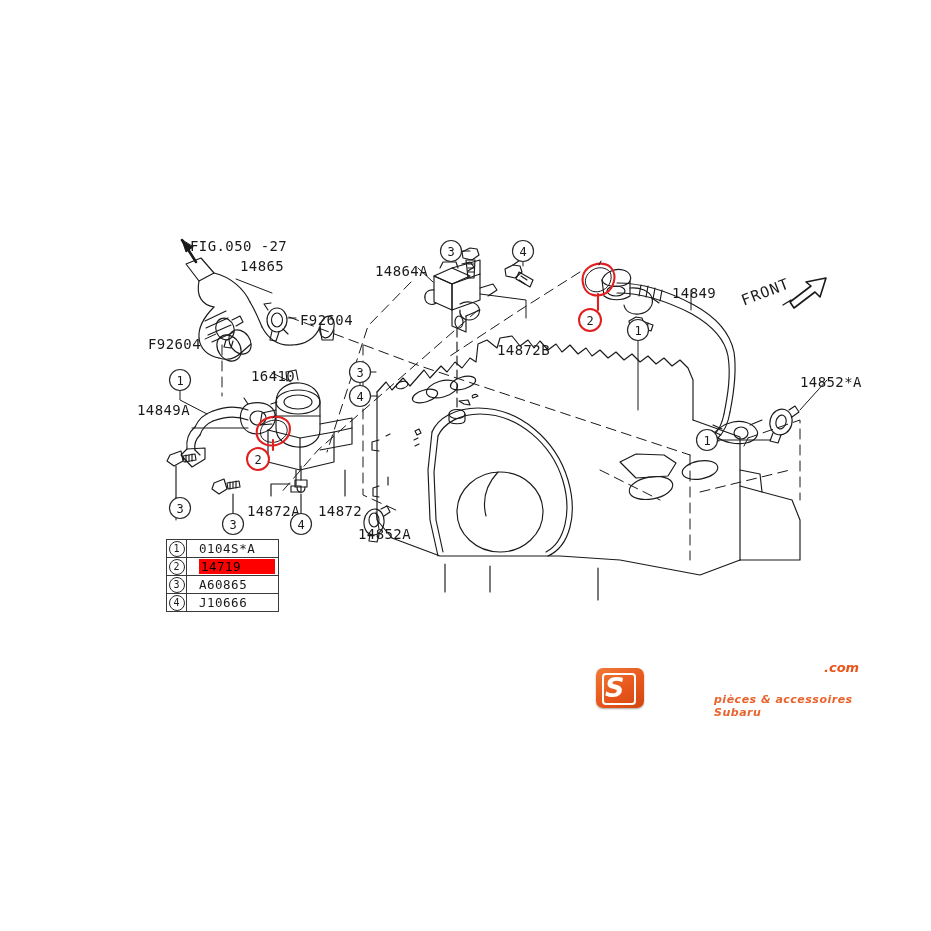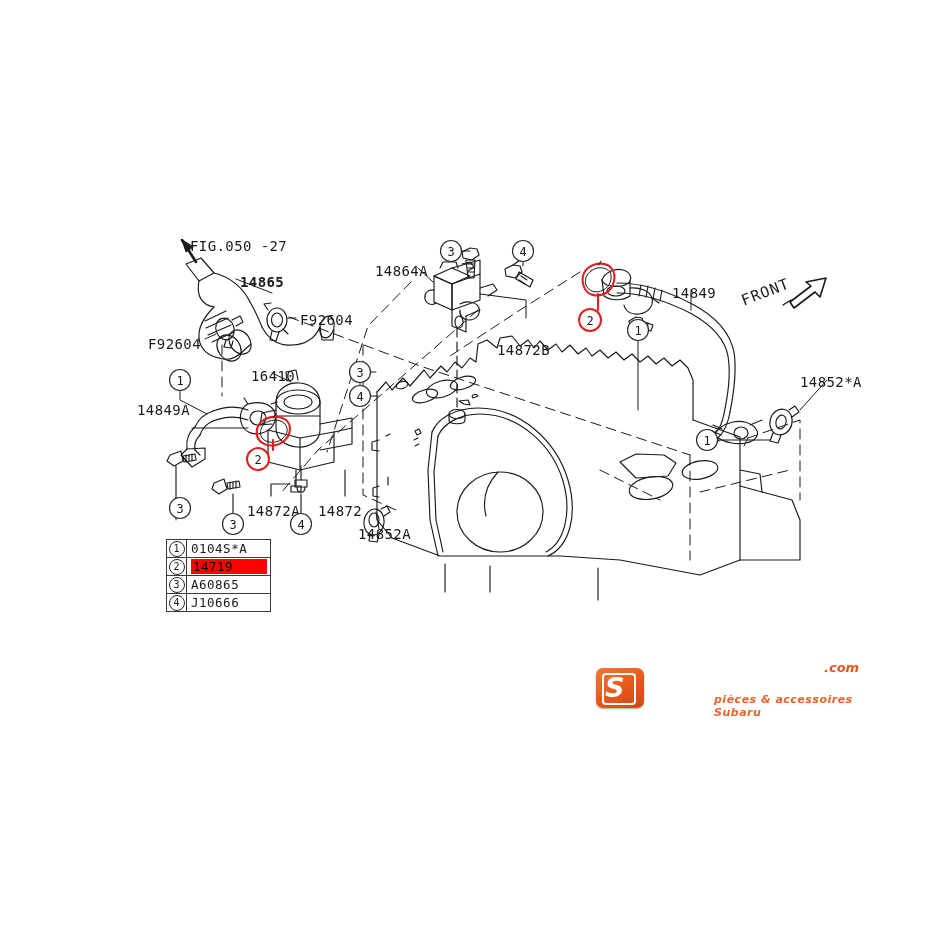--- a/index.html
+++ b/index.html
@@ -10,21 +10,21 @@
   svg.layer{position:absolute;left:0;top:0;width:931px;height:931px;}
   .lbl{position:absolute;font-family:"DejaVu Sans Mono","Liberation Mono",monospace;
        font-size:14px;color:#1a1a1a;white-space:nowrap;letter-spacing:.4px;}
   
   #legend{position:absolute;left:166px;top:539px;border:1.4px solid #1a1a1a;
           background:#fff;border-collapse:collapse;}
   #legend td{border:1px solid #3a3a3a;height:17px;padding:0 3px;
              font-family:"DejaVu Sans Mono","Liberation Mono",monospace;
              font-size:12.5px;color:#1a1a1a;vertical-align:middle;}
   #legend td.num{width:19px;text-align:center;padding:0;}
-  #legend td.pn{width:76px;text-align:left;padding-left:4px;letter-spacing:.5px;}
+  #legend td.pn{width:76px;text-align:left;padding-left:12px;letter-spacing:.5px;}
   #legend td.pn.hl span{background:#ff0000;color:#000000;padding:0 2px;
                         display:inline-block;width:100%;box-sizing:border-box;}
   .cnum{display:inline-block;width:14px;height:14px;line-height:14px;
         border:1.1px solid #2a2a2a;border-radius:50%;text-align:center;
         font-size:10px;font-family:"DejaVu Sans Mono","Liberation Mono",monospace;}
   
   #wm{position:absolute;left:596px;top:660px;width:282px;height:56px;}
   #wm .badge{position:absolute;left:0;top:8px;width:48px;height:40px;border-radius:7px;
      background:linear-gradient(150deg,#f07a36 0%,#e8561b 55%,#d14710 100%);
      box-shadow:0 1px 2px rgba(0,0,0,.35);}
@@ -352,21 +352,21 @@
       </g>
 
       <g stroke-width="1.6">
         <path d="M790 302 L811 286 L806 282 L826 278 L820 297 L815 292 L794 308 Z" fill="#ffffff"></path>
         <path d="M783 305 L791 300" stroke-width="1.4"></path>
       </g>
     </g>
   </svg>
 
   <div class="lbl" style="left:190px;top:238px;">FIG.050 -27</div>
-  <div class="lbl" style="left:240px;top:274px;font-weight:bold;">14865</div>
+  <div class="lbl" style="left:240px;top:258px;">14865</div>
   <div class="lbl" style="left:300px;top:312px;">F92604</div>
   <div class="lbl" style="left:148px;top:336px;">F92604</div>
   <div class="lbl" style="left:375px;top:263px;">14864A</div>
   <div class="lbl" style="left:497px;top:322px;margin-top:20px;">14872B</div>
   <div class="lbl" style="left:672px;top:285px;text-align:right;">14849</div>
   <div class="lbl" style="left:800px;top:374px;">14852*A</div>
   <div class="lbl" style="left:251px;top:368px;">16410</div>
   <div class="lbl" style="left:137px;top:402px;">14849A</div>
   <div class="lbl" style="left:247px;top:503px;">14872A</div>
   <div class="lbl" style="left:318px;top:503px;">14872</div>

